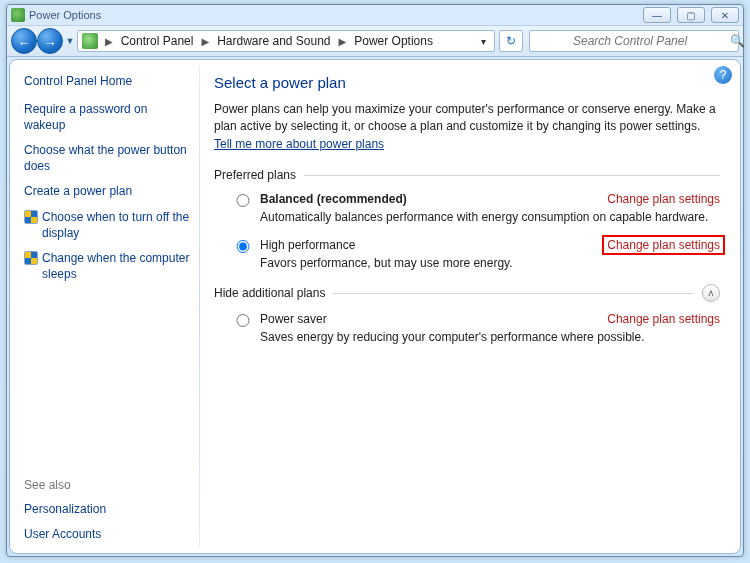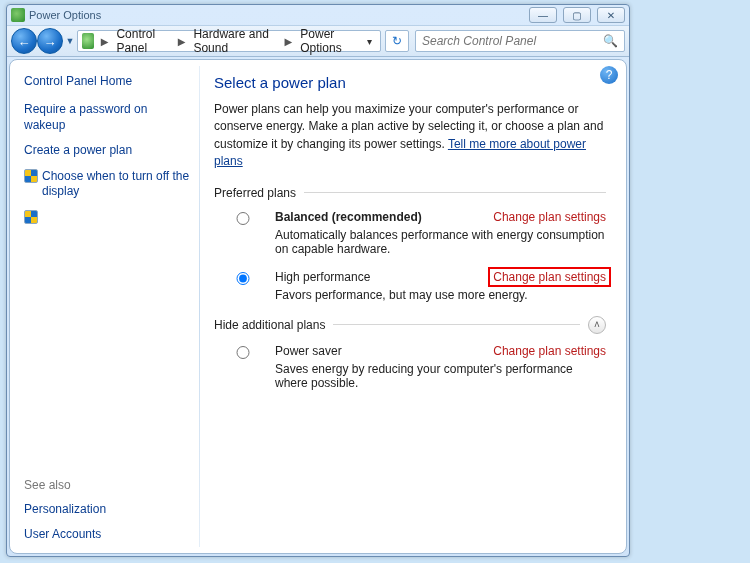--- a/index.html
+++ b/index.html
@@ -9,21 +9,21 @@
     background: #cce4f7;
     width: 750px;
     height: 563px;
     overflow: hidden;
     position: relative;
   }
   
   .window {
     position: absolute;
     left: 6px; top: 4px;
-    width: 624px; height: 553px;
+    width: 738px; height: 553px;
     background: linear-gradient(#d9eafc, #cfe3f8);
     border: 1px solid #6a8bb0;
     border-radius: 4px;
     box-shadow: 0 0 4px rgba(0,0,0,.2);
     display: flex;
     flex-direction: column;
   }
   .titlebar {
     height: 20px;
     display: flex;
@@ -119,20 +119,21 @@
     background:#fff;
     border:1px solid #9fbad5;
     border-radius:2px;
     margin-left:4px;
     display:flex;align-items:center;
     padding:0 6px;
   }
   .searchbox input {
     border:none;outline:none;flex:1;font-size:12px;font-style:italic;color:#c2410c;
     background:transparent;
+    margin-left:37px;
   }
   .search-icon { color:#1b6fc9;font-size:12px;cursor:pointer;}
   
   .content {
     flex:1;display:flex;background:#fff;border:1px solid #9fbad5;margin:2px;border-radius:8px;
     overflow:hidden;
   }
   .sidebar {
     width: 190px;
     padding: 14px 10px 10px 14px;
@@ -163,21 +164,21 @@
     cursor:pointer;
   }
   h1 { color:#003399;font-size:15px;font-weight:normal;margin-bottom:10px; }
   .desc { font-size:12px;line-height:1.45;color:#222;margin-bottom:15px; }
   .desc a { color:#0b3e91;text-decoration:underline;cursor:pointer; }
   .group-label { font-size:12px;color:#222;display:flex;align-items:center;margin-bottom:10px; }
   .group-label span.line { flex:1;height:1px;background:#d6d6d6;margin-left:8px; }
   .plan {
     display:grid;
     grid-template-columns: 18px 1fr auto;
-    column-gap:23px;
+    column-gap:8px;
     margin-bottom:14px;
     padding-left:20px;
   }
   .plan input[type=radio] { margin-top:2px;cursor:pointer; }
   .plan-title { font-size:12px;color:#222; }
   .plan-title.bold { font-weight:bold; }
   .plan-desc { grid-column:2 / span 2;font-size:12px;color:#222;margin-top:3px; }
   .change-link { color:#b91c1c;font-size:12px;cursor:pointer;white-space:nowrap; }
   .highlight-box {
     border:2px solid #e00;padding:1px 3px;margin:-3px -5px -3px -5px;
@@ -235,27 +236,29 @@
       <span class="search-icon">🔍</span>
     </div>
   </div>
 
   <div class="content">
     <div class="sidebar">
       <div class="sidebar-divider"></div>
       <div class="cph">Control Panel Home</div>
 
       <div class="side-link">Require a password on wakeup</div>
+      <div class="side-link">Choose what the power button does</div>
       <div class="side-link">Create a power plan</div>
       <div class="side-row">
         <div class="shield-icon"></div>
         <div class="side-link">Choose when to turn off the display</div>
       </div>
       <div class="side-row">
         <div class="shield-icon"></div>
+        <div class="side-link">Change when the computer sleeps</div>
       </div>
 
       <div class="see-also">See also</div>
       <div class="side-link">Personalization</div>
       <div class="side-link">User Accounts</div>
     </div>
 
     <div class="main">
       <div class="help-icon">
         <span>?</span>

